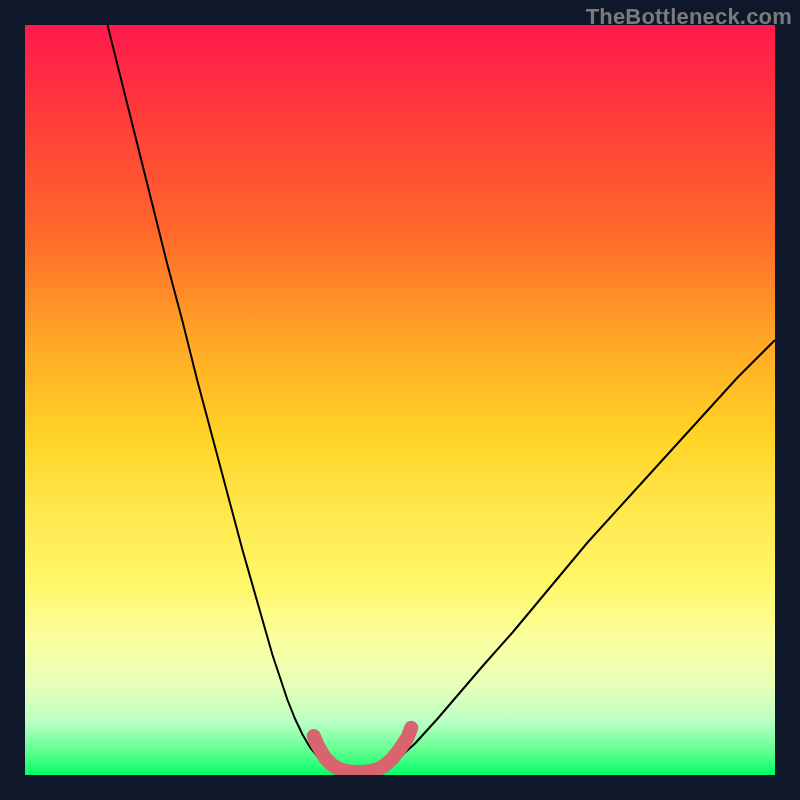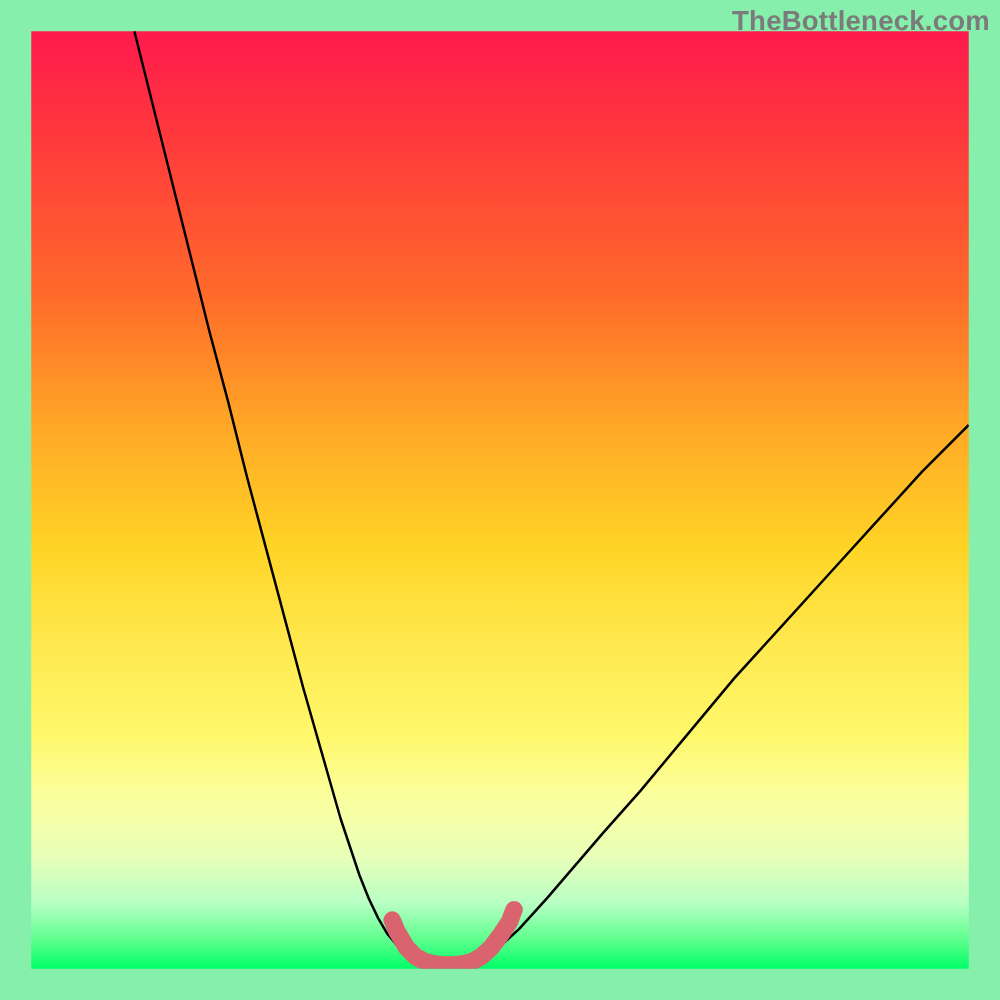--- a/index.html
+++ b/index.html
@@ -1,21 +1,21 @@
 <!DOCTYPE html>
 <html><head>
 <meta charset="utf-8">
 <style>
   * { margin: 0; padding: 0; box-sizing: border-box; }
   html, body { width: 800px; height: 800px; overflow: hidden; background: #000; }
   .frame {
     position: relative;
     width: 800px;
     height: 800px;
-    background: #86efac;
+    background: #0f172a;
   }
   .plot-area {
     position: absolute;
     left: 25px;
     top: 25px;
     width: 750px;
     height: 750px;
     background: linear-gradient(to bottom,
       #ff1a4d 0%,
       #ff3b3b 12%,

